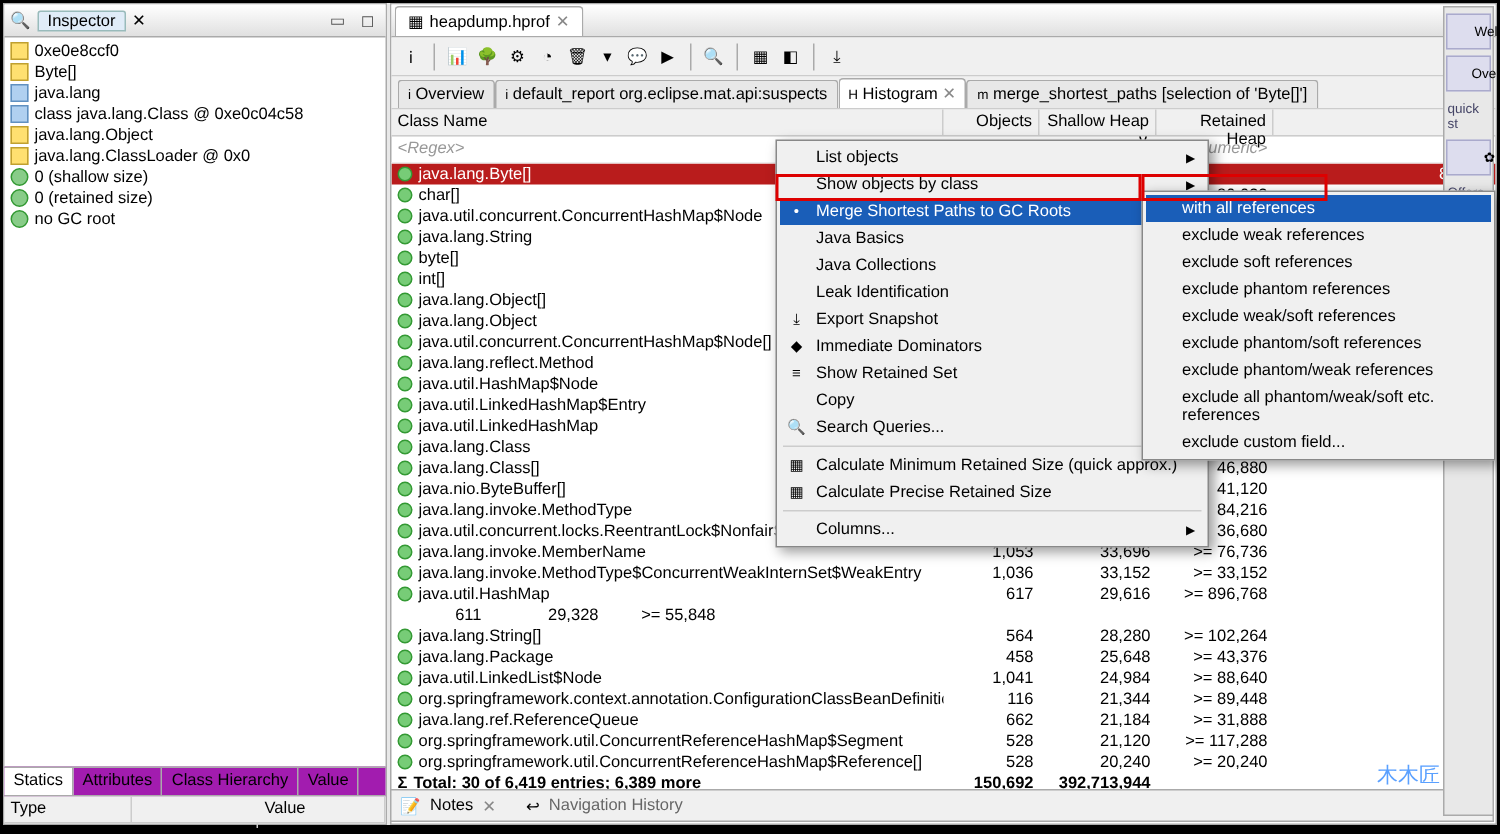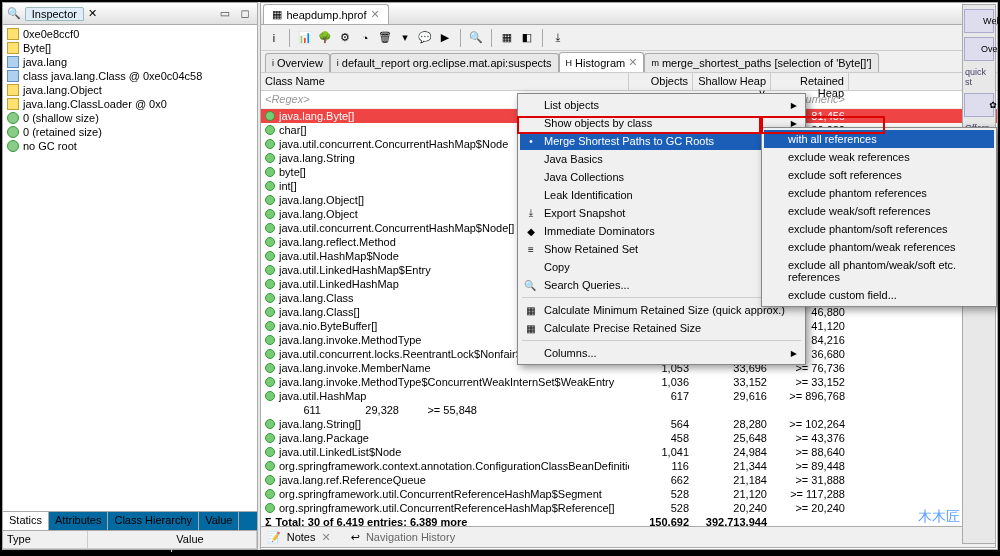--- a/index.html
+++ b/index.html
@@ -11,21 +11,21 @@
 .pane-title { flex: 1; display: flex; gap: 4px; align-items: center; }
 .pane-title .pt { background: #e0ecf8; border: 1px solid #9bb; padding: 0 6px; border-radius: 2px 2px 0 0; }
 .pane-ctrl { width: 16px; height: 16px; display: flex; align-items: center; justify-content: center; cursor: pointer; color: #555; }
 
 .tree { flex: 1; padding: 2px; overflow: auto; }
 .tree-item { display: flex; align-items: center; gap: 4px; padding: 1px 2px; }
 .tree-item .sq { width: 12px; height: 12px; display: inline-flex; align-items: center; justify-content: center; font-size: 9px; }
 .yellow-sq { background: #ffe070; border: 1px solid #c0a030; }
 .blue-sq { background: #b0d0f0; border: 1px solid #6090c0; }
 .green-c { width: 10px; height: 10px; border-radius: 50%; background: #8c8; border: 1px solid #393; }
-.tabs-row { height: 20px; background: #0369a1; border-top: 1px solid #aaa; border-bottom: 1px solid #aaa; display: flex; }
+.tabs-row { height: 20px; background: #a21caf; border-top: 1px solid #aaa; border-bottom: 1px solid #aaa; display: flex; }
 .tab-s { padding: 2px 6px; border-right: 1px solid #aaa; }
 .tab-s.active { background: #fff; }
 .col-hdr { display: flex; background: #f0f0f0; height: 18px; border-bottom: 1px solid #ccc; }
 .col-hdr div { padding: 2px 4px; border-right: 1px solid #ccc; }
 
 .right-pane { flex: 1; display: flex; flex-direction: column; background: #fff; border: 1px solid #aaa; margin-left: 2px; position: relative; }
 .editor-tab-row { height: 22px; background: linear-gradient(#fff, #e0e0e0); display: flex; align-items: flex-end; padding-left: 2px; border-bottom: 1px solid #aaa; }
 .editor-tab { padding: 3px 8px; background: #e8e8e8; border: 1px solid #aaa; border-bottom: none; border-radius: 3px 3px 0 0; display: flex; gap: 4px; align-items: center; }
 .editor-tab.active { background: #fff; }
 .close-x { color: #888; cursor: pointer; }
@@ -42,21 +42,21 @@
 .th { padding: 2px 4px; border-right: 1px solid #ccc; }
 .th1 { width: 368px; }
 .th2 { width: 64px; text-align: right; }
 .th3 { width: 78px; text-align: right; }
 .th4 { width: 78px; text-align: right; }
 .regex-row { height: 18px; display: flex; border-bottom: 1px solid #eee; }
 .regex-row .rx { padding: 2px 4px; font-style: italic; color: #999; }
 
 .tbl { flex: 1; overflow: auto; }
 .tr { height: 14px; display: flex; align-items: center; }
-.tr.selected { background: #ef4444; color: #fff; }
+.tr.selected { background: #b91c1c; color: #fff; justify-content: space-between; }
 .td { padding: 0 4px; overflow: hidden; white-space: nowrap; }
 .td1 { width: 368px; display: flex; gap: 4px; align-items: center; }
 .td2 { width: 64px; text-align: right; }
 .td3 { width: 78px; text-align: right; }
 .td4 { width: 78px; text-align: right; }
 .circ { width: 10px; height: 10px; border-radius: 50%; background: #7c7; border: 1px solid #393; flex-shrink: 0; }
 .tr-total { font-weight: bold; }
 .tr-total .td1::before { content: "Σ "; }
 
 .context-menu { position: absolute; background: #f0f0f0; border: 1px solid #888; box-shadow: 3px 3px 8px rgba(0,0,0,0.4); min-width: 240px; z-index: 100; padding: 2px; }

